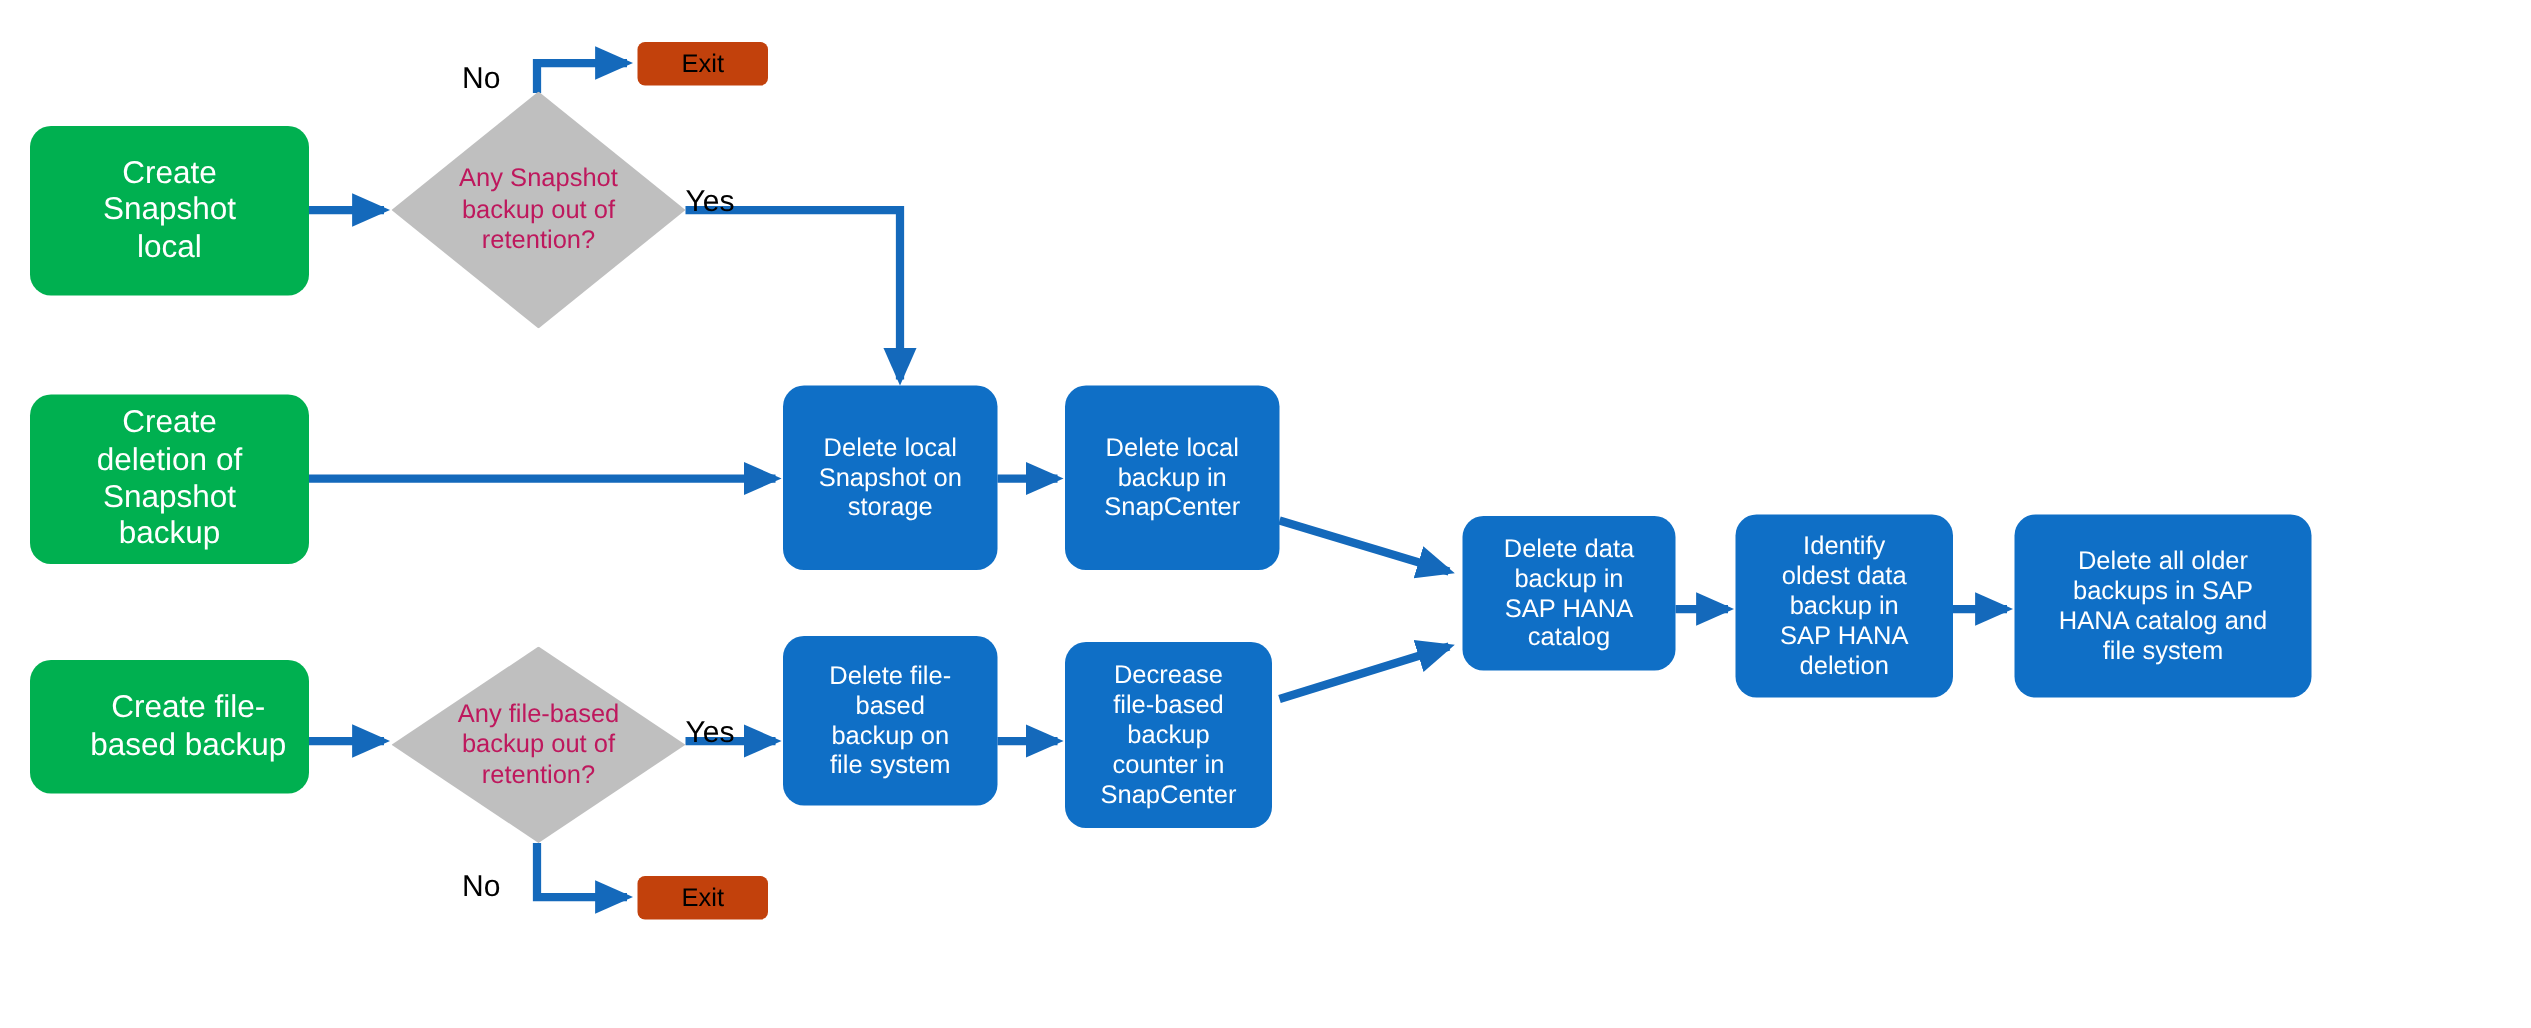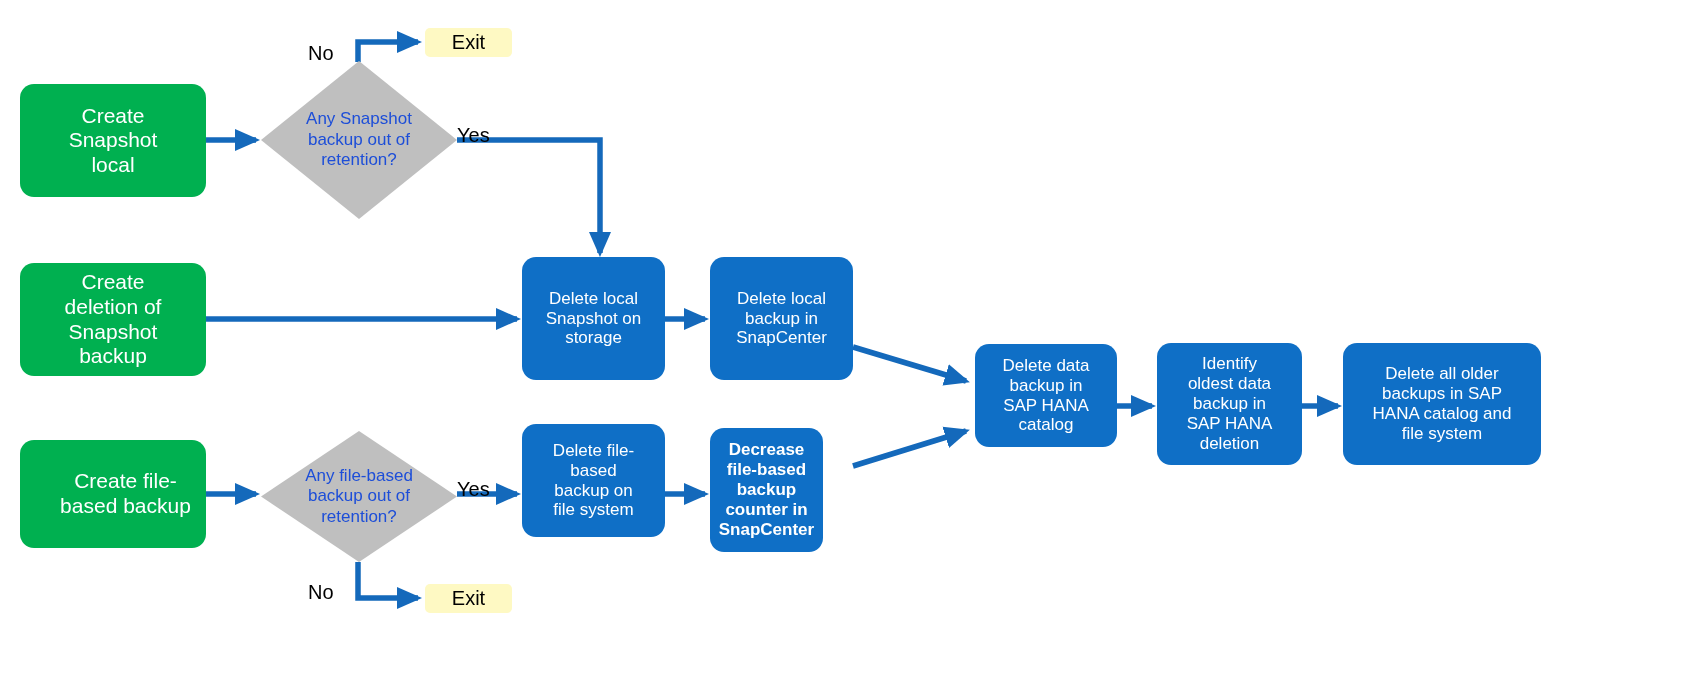--- a/index.html
+++ b/index.html
@@ -34,42 +34,42 @@
     font-size: 21px;
   }
   .node.process {
     background: #0F6FC6;
     color: #ffffff;
     border-radius: 14px;
     font-size: 17px;
     text-align: center;
   }
   .node.terminator {
-    background: #fef9c3;
+    background: #c2410c;
     color: #000000;
     border-radius: 5px;
-    font-size: 20px;
+    font-size: 17px;
   }
   .diamond-wrap {
     position: absolute;
   }
   .diamond-shape {
     position: absolute;
     inset: 0;
     background: #BFBFBF;
     clip-path: polygon(50% 0%, 100% 50%, 50% 100%, 0% 50%);
   }
   .diamond-label {
     position: absolute;
     inset: 0;
     display: flex;
     align-items: center;
     justify-content: center;
     text-align: center;
-    color: #1d4ed8;
+    color: #be185d;
     font-size: 17px;
     line-height: 1.2;
     white-space: pre-line;
     padding: 0 18px;
     box-sizing: border-box;
   }
   .edge-label {
     position: absolute;
     color: #000000;
     font-size: 20px;
@@ -132,21 +132,21 @@
 local</span>
   </div>
 
   <div class="node start" style="left:20px; top:263px; width:186px; height:113px;">
     <span>Create
 deletion of
 Snapshot
 backup</span>
   </div>
 
-  <div class="node start" style="left:20px; top:440px; width:186px; height:108px;padding-left:25px;">
+  <div class="node start" style="left:20px; top:440px; width:186px; height:89px;padding-left:25px;">
     <span>Create file-
 based backup</span>
   </div>
 
   <div class="diamond-wrap" style="left:261px; top:61px; width:196px; height:158px;">
     <div class="diamond-shape"></div>
     <div class="diamond-label">Any Snapshot
 backup out of
 retention?</div>
   </div>
@@ -178,21 +178,21 @@
 SnapCenter</span>
   </div>
 
   <div class="node process" style="left:522px; top:424px; width:143px; height:113px;">
     <span>Delete file-
 based
 backup on
 file system</span>
   </div>
 
-  <div class="node process" style="left:710px; top:428px; width:113px; height:124px;font-weight:bold;">
+  <div class="node process" style="left:710px; top:428px; width:138px; height:124px;">
     <span>Decrease
 file-based
 backup
 counter in
 SnapCenter</span>
   </div>
 
   <div class="node process" style="left:975px; top:344px; width:142px; height:103px;">
     <span>Delete data
 backup in

